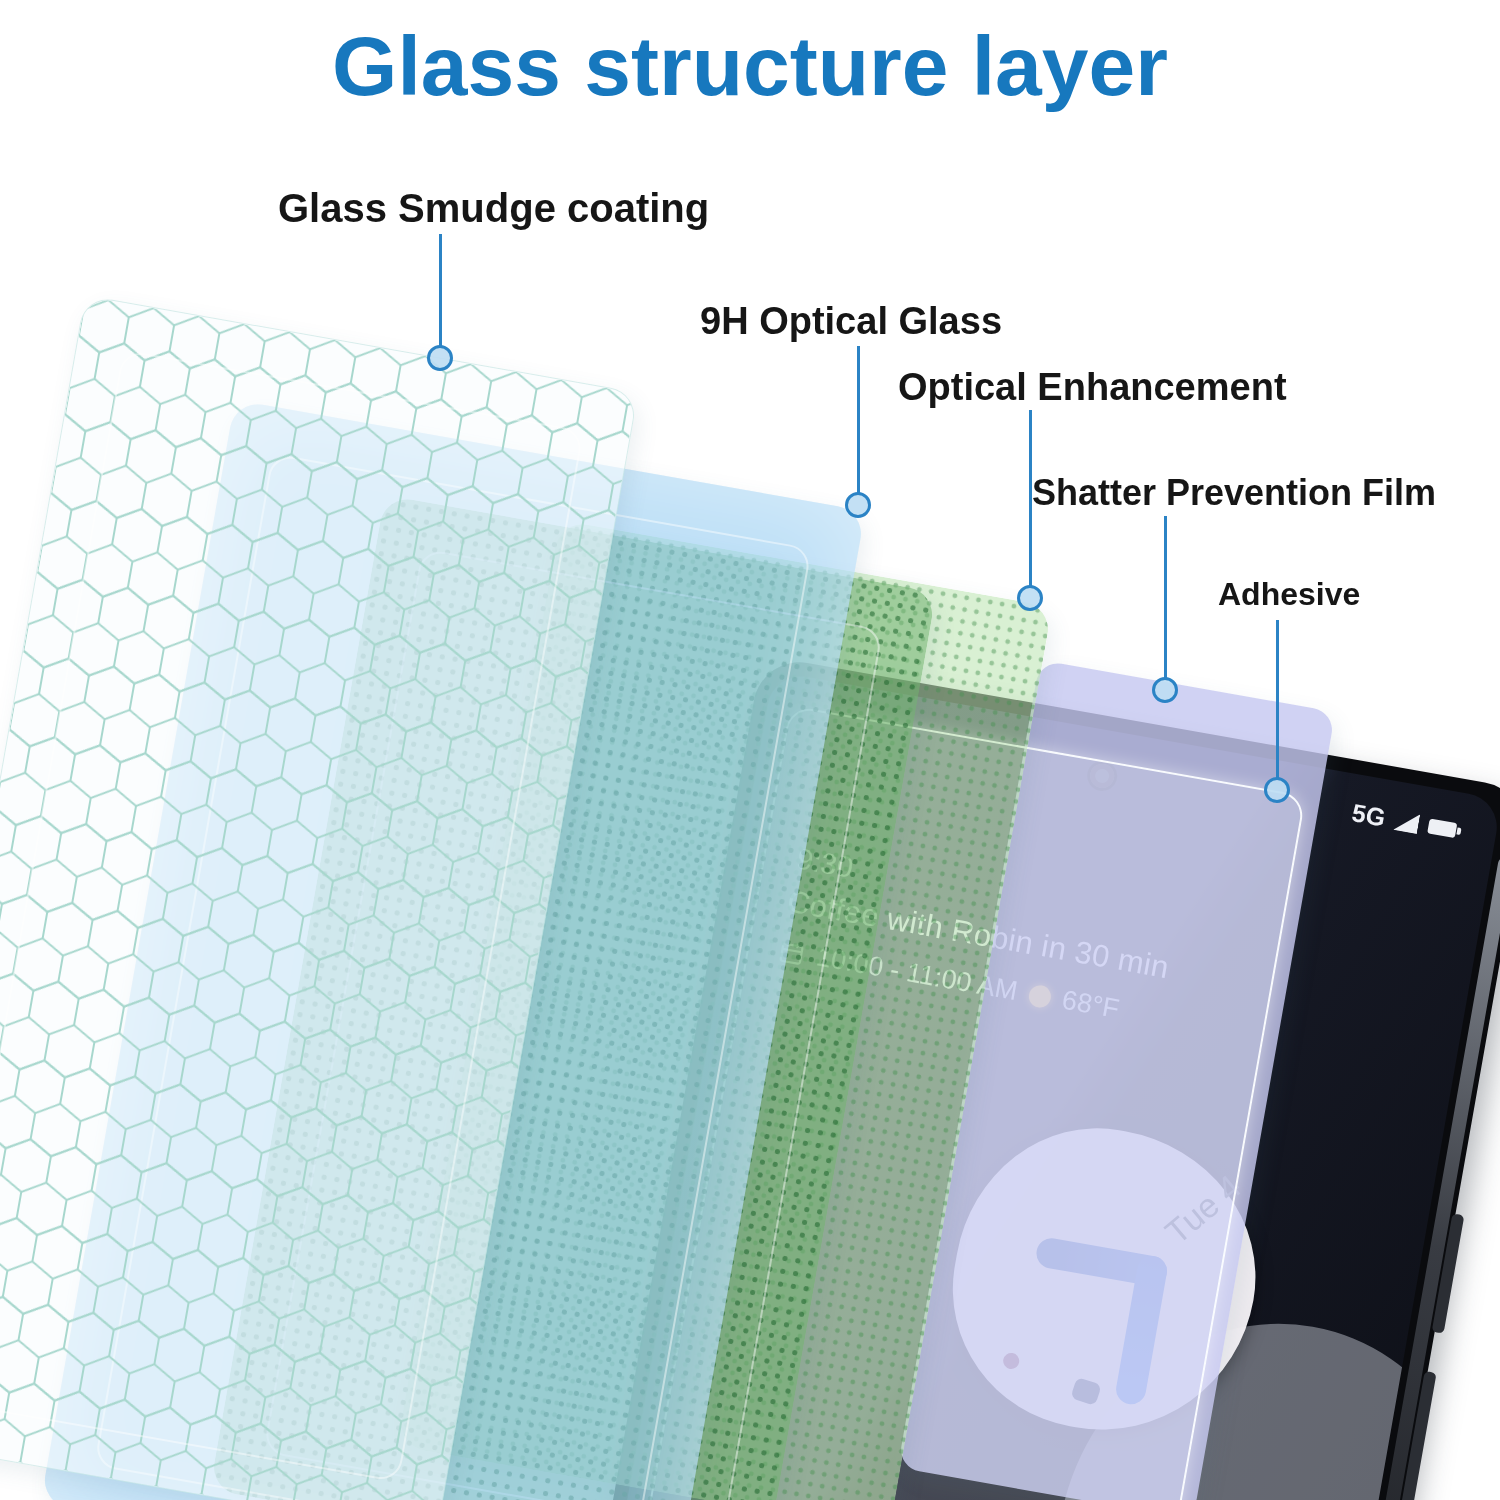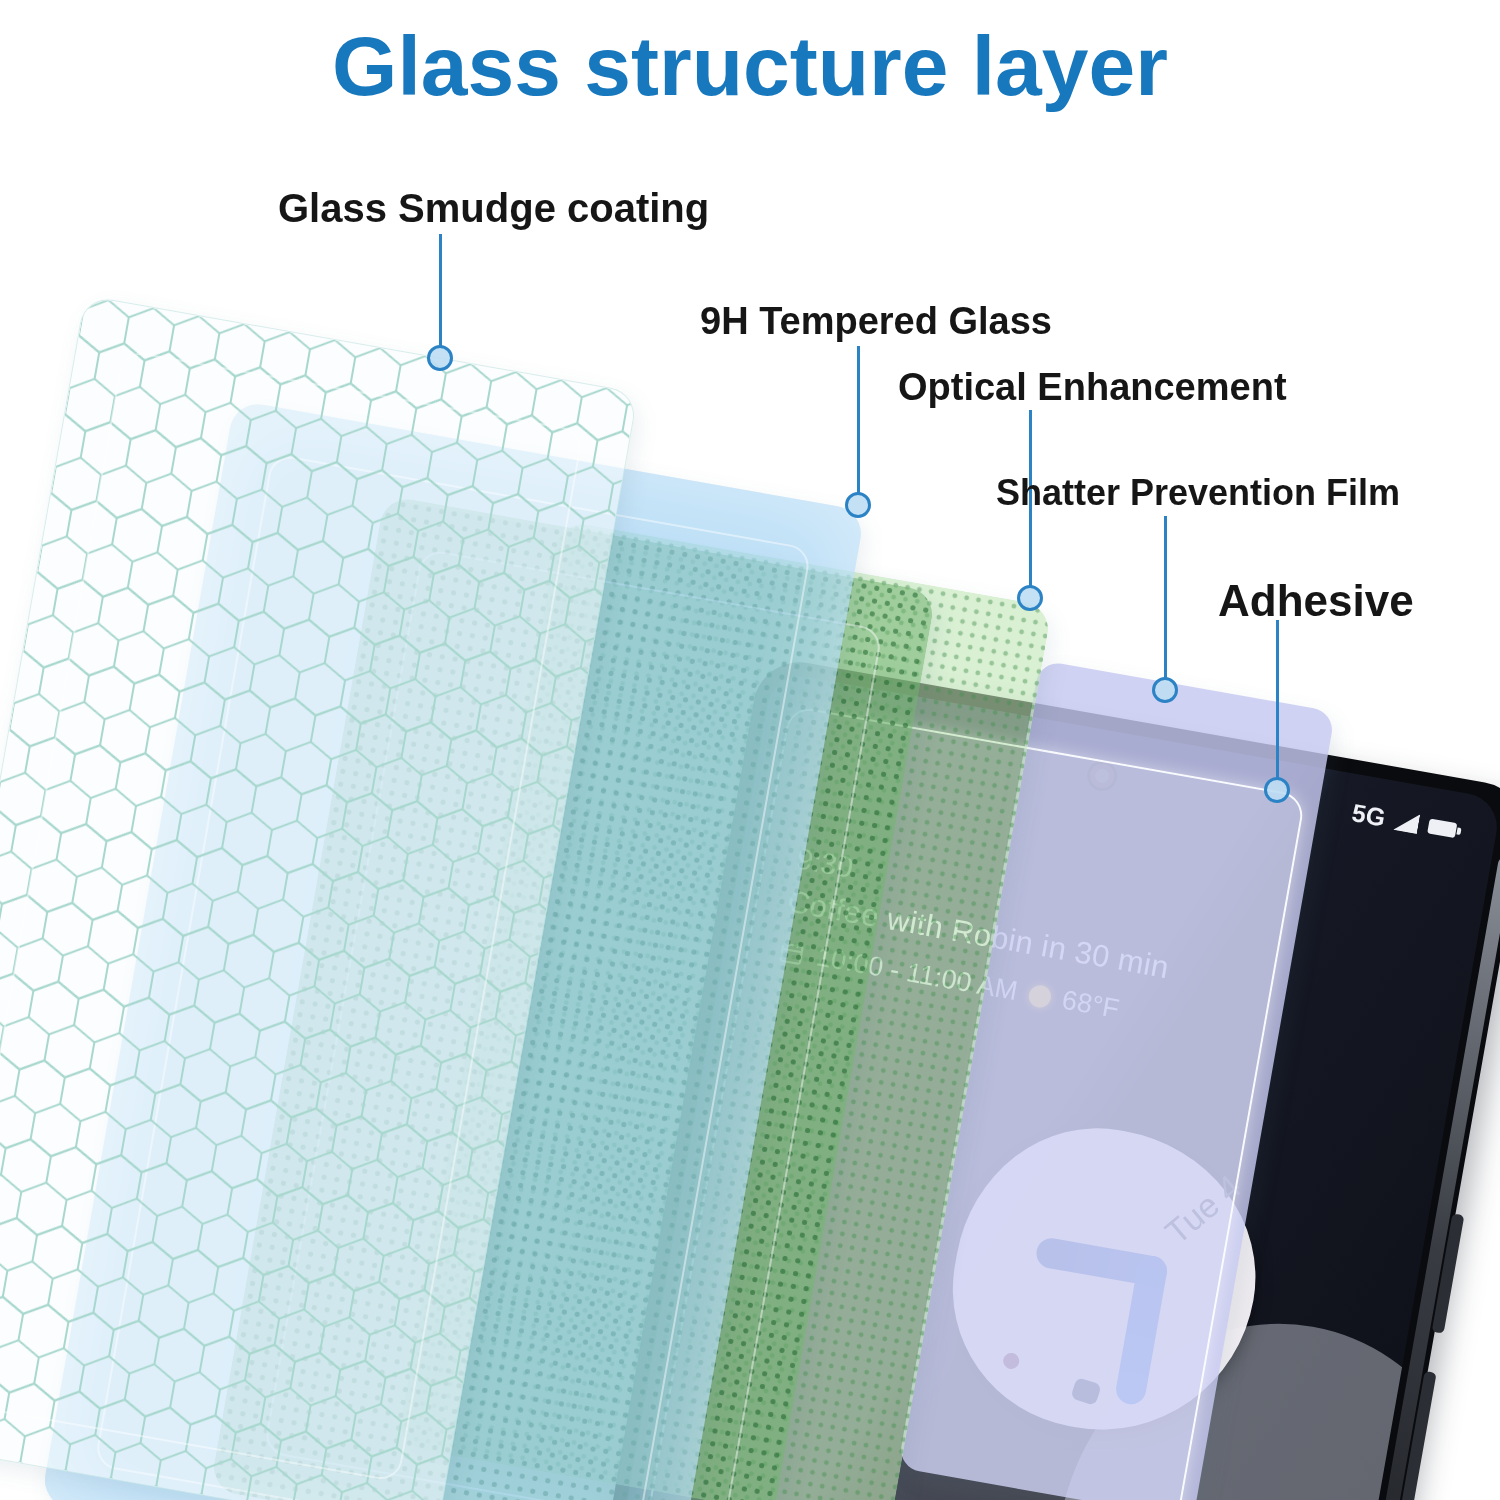--- a/index.html
+++ b/index.html
@@ -11,22 +11,22 @@
   .page-title{
     position:absolute;top:18px;left:0;width:100%;margin:0;
     text-align:center;font-size:84px;font-weight:700;letter-spacing:0;
     color:var(--title-blue,#1778be);z-index:100;
   }
   
   .callout{position:absolute;font-weight:700;color:#161616;z-index:100;white-space:nowrap;}
   .c1{left:278px;top:186px;font-size:40px;}
   .c2{left:700px;top:300px;font-size:38px;}
   .c3{left:898px;top:366px;font-size:38px;text-align:right;}
-  .c4{left:988px;top:472px;font-size:36px;padding-left:8px;}
-  .c5{left:1218px;top:576px;font-size:44px;}
+  .c4{left:1032px;top:472px;font-size:36px;}
+  .c5{left:1218px;top:576px;font-size:32px;}
   
   .leader{position:absolute;width:3px;background:var(--callout-line,#2b83c5);z-index:96;}
   .l1{left:439px;top:234px;height:112px;}
   .l2{left:857px;top:346px;height:148px;}
   .l3{left:1029px;top:410px;height:177px;}
   .l4{left:1164px;top:516px;height:163px;}
   .l5{left:1276px;top:620px;height:159px;}
   .dot{
     position:absolute;width:26px;height:26px;border-radius:50%;box-sizing:border-box;
     border:3px solid var(--callout-line,#2b83c5);background:rgba(188,221,243,0.9);z-index:97;
@@ -203,21 +203,21 @@
     </div>
     <div class="phone-gloss"></div>
     <div class="side-btn btn-power"></div>
     <div class="side-btn btn-volume"></div>
   </div>
 
   <div class="layer layer-lavender"></div>
   <div class="layer layer-clear"></div>
 
   <div class="callout c1">Glass Smudge coating</div>
-  <div class="callout c2">9H Tempered Glass</div>
+  <div class="callout c2">9H Optical Glass</div>
   <div class="callout c3">Optical Enhancement</div>
   <div class="callout c4">Shatter Prevention Film</div>
   <div class="callout c5">Adhesive</div>
 
   <div class="leader l1"></div>
   <div class="leader l2"></div>
   <div class="leader l3"></div>
   <div class="leader l4"></div>
   <div class="leader l5"></div>
 

